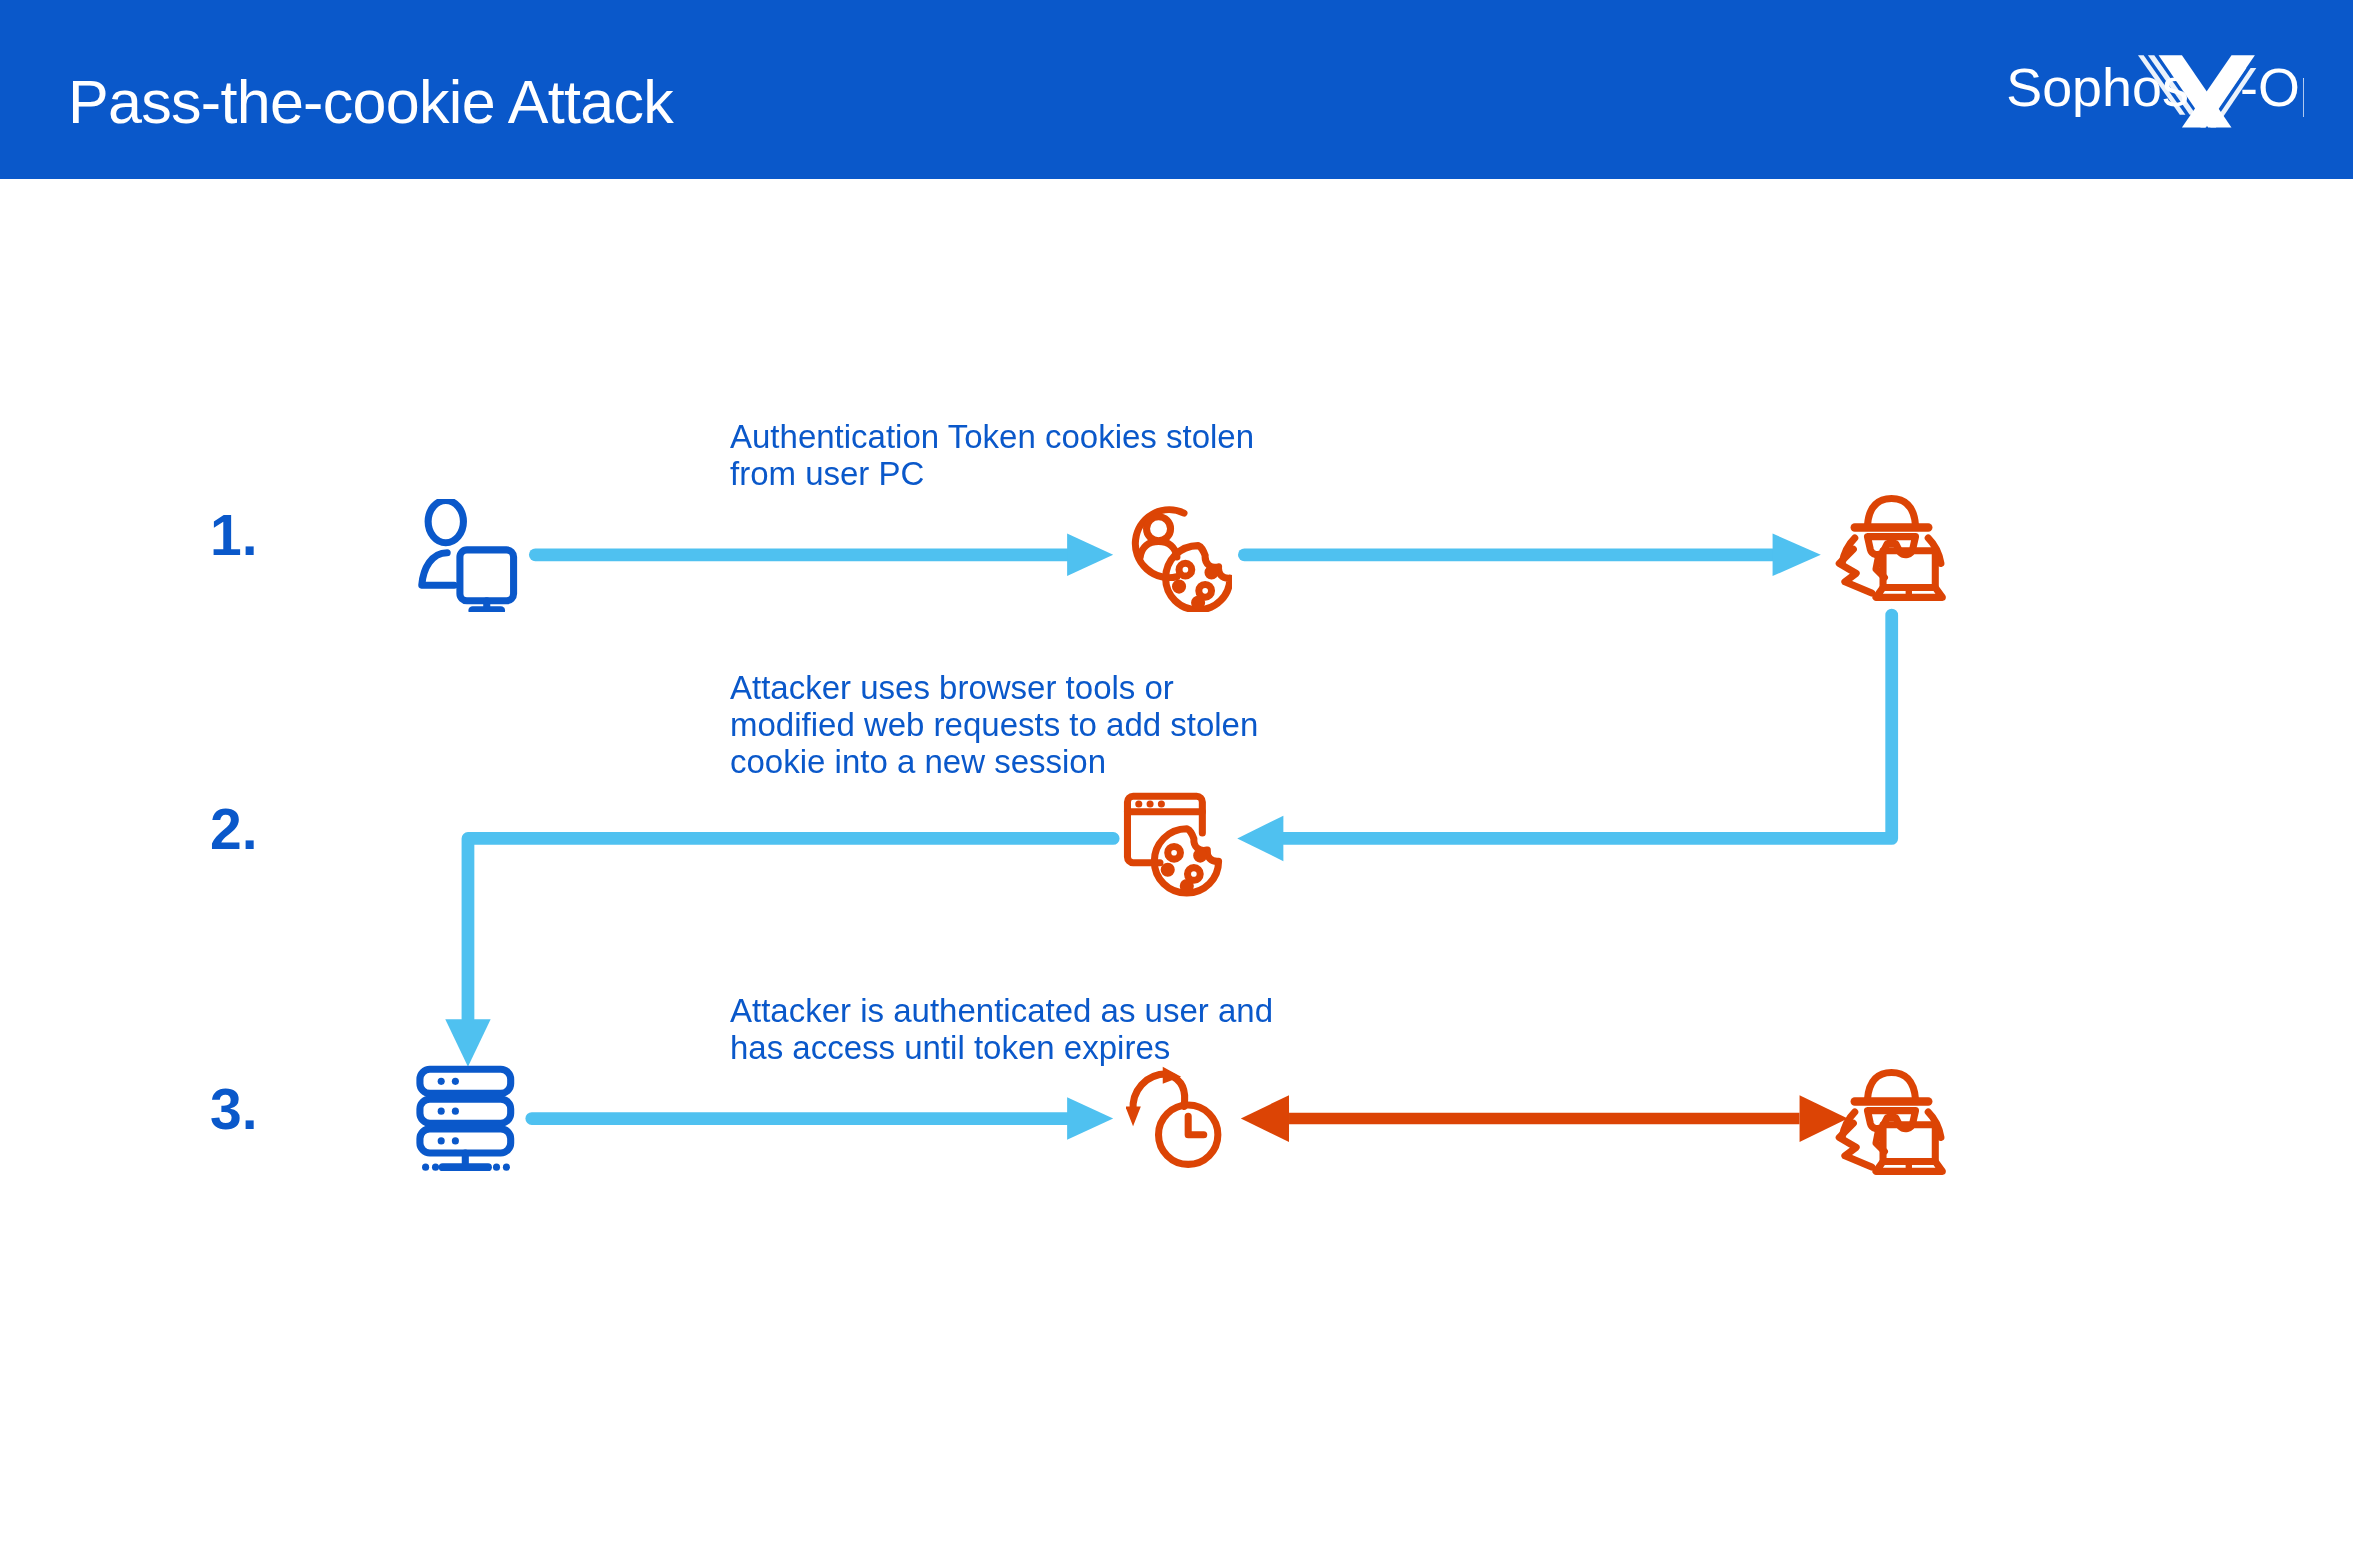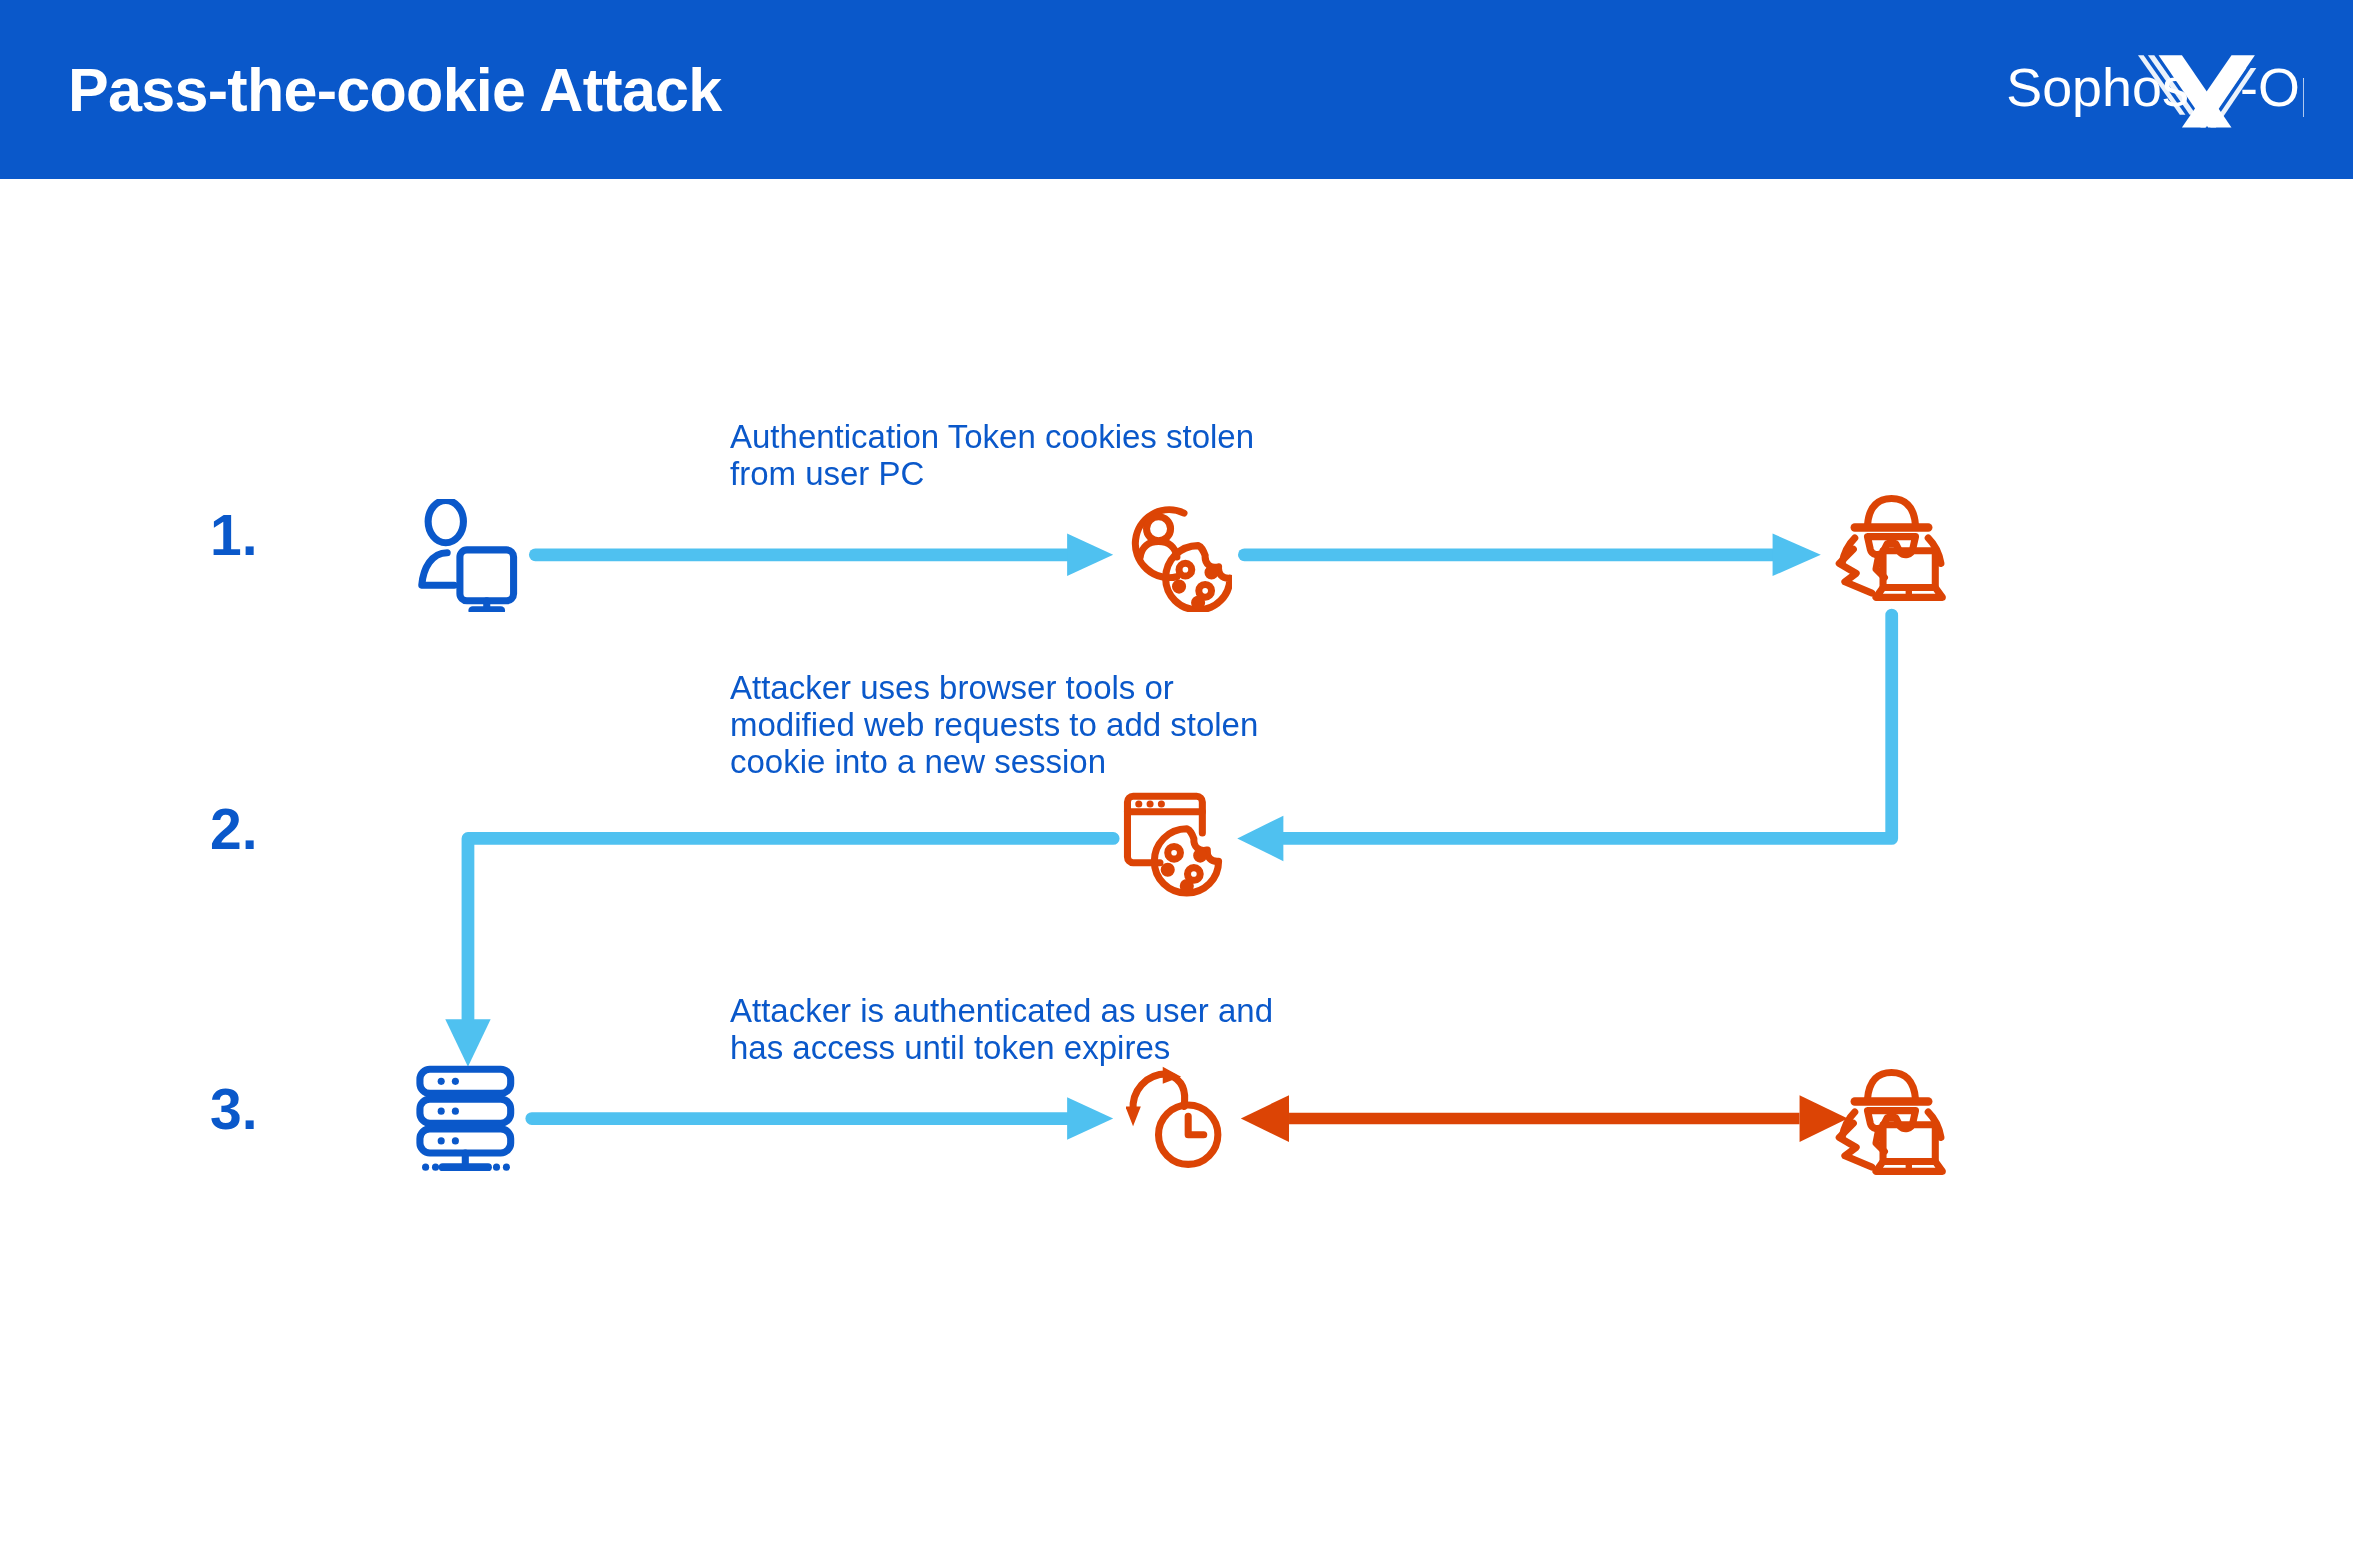--- a/index.html
+++ b/index.html
@@ -19,23 +19,23 @@
   #header-banner {
     position: absolute;
     left: 0; top: 0;
     width: 2354px;
     height: 179px;
     background: #0A58CA;
   }
   #page-title {
     position: absolute;
     left: 68px;
-    top: 55px;
+    top: 67px;
     font-size: 61px;
-    font-weight: bold;
+    font-weight: normal;
     color: #ffffff;
     letter-spacing: -0.7px;
     white-space: nowrap;
   }
   #brand-logo {
     position: absolute;
     right: 50px;
     top: 44px;
     height: 85px;
     display: flex;

